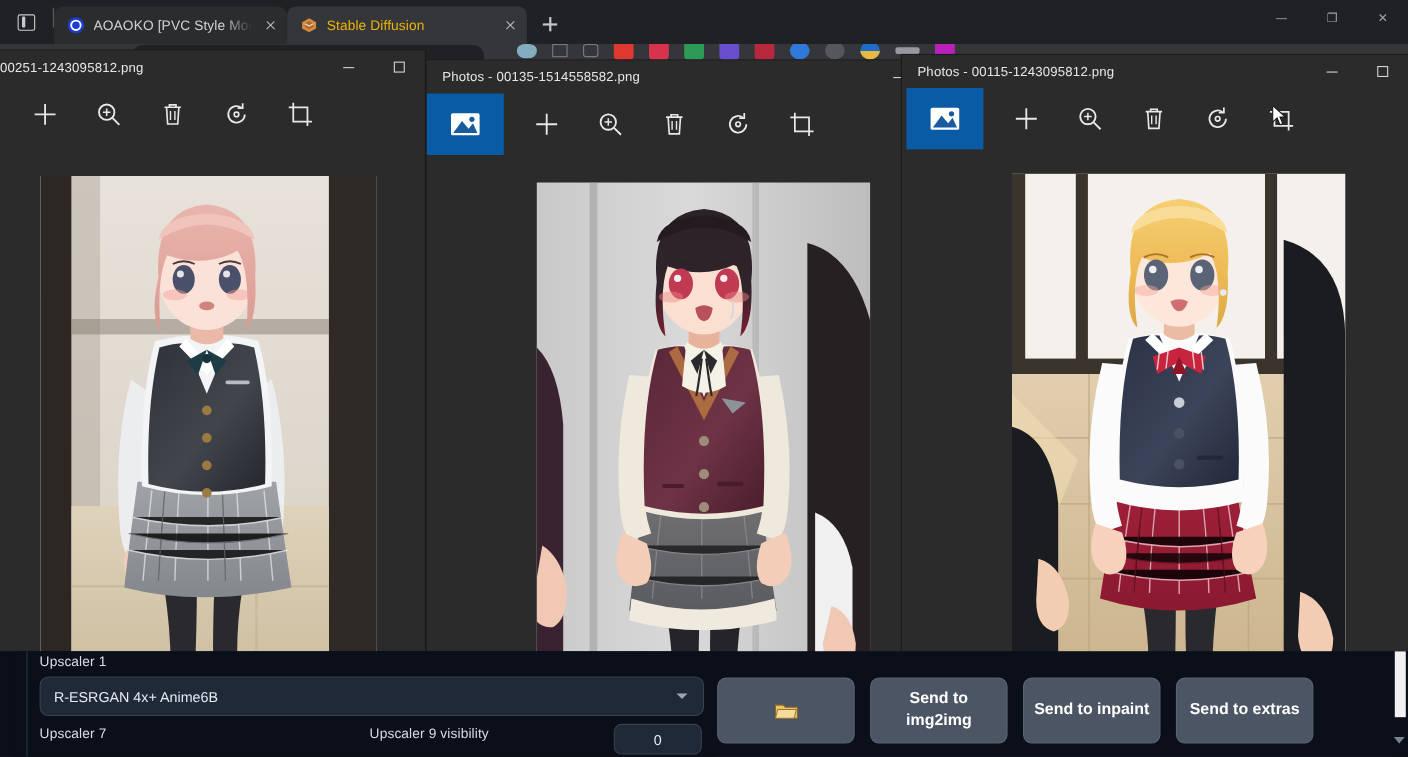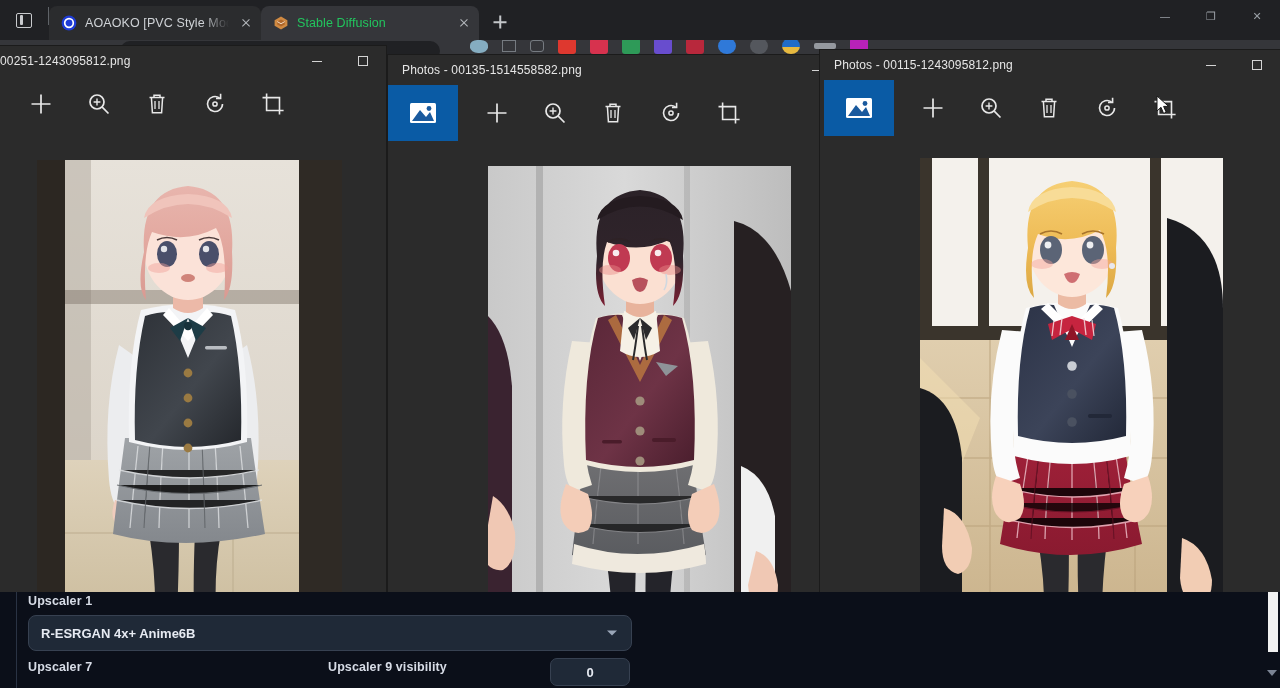--- a/index.html
+++ b/index.html
@@ -30,21 +30,21 @@
     content:""; position:absolute; left:3px; top:1.4px; bottom:1.4px; width:3px;
     background:#c8cacd; border-radius:1px;
   }
   .tab {
     height:34px; display:flex; align-items:center; gap:8px;
     padding:0 6px 0 12px; border-radius:8px 8px 0 0;
     font-size:12px; color:#cfd2d6; position:relative;
     max-width:250px; min-width:160px;
   }
   .tab.inactive { background:#2b2c2e; }
-  .tab.active   { background:#35363a; color:#22c55e; }
+  .tab.active   { background:#35363a; color:#eab308; }
   .tab-sep { width:1px; height:18px; background:#5f6368; align-self:center; margin-bottom:8px;}
   .tab-favicon { width:16px; height:16px; flex:0 0 16px; display:block; }
   .tab-title {
     flex:1; white-space:nowrap; overflow:hidden;
     font-size:12.5px; letter-spacing:.1px;
     -webkit-mask-image:linear-gradient(to right,#000 82%,transparent 100%);
             mask-image:linear-gradient(to right,#000 82%,transparent 100%);
   }
   .tab-close {
     width:18px; height:18px; flex:0 0 18px; position:relative; border-radius:50%;
@@ -100,21 +100,21 @@
 
   
   .cursor { position:absolute; width:14px; height:20px; pointer-events:none; z-index:99; }
 
   
   #sdpanel {
     position:absolute; left:0; bottom:0; width:1280px; height:96px;
     background:#0b0f19; color:#c9d1e0; overflow:hidden;
   }
   .sd-inner { position:absolute; inset:0; }
-  .sd-left { position:absolute; left:4px; top:0; width:640px; height:96px; background:#0b0f19;font-weight:bold; }
+  .sd-left { position:absolute; left:12px; top:0; width:640px; height:96px; background:#0b0f19; }
   .sd-leftpad { position:absolute; left:24px; top:0; right:12px; }
   .sd-label { font-size:12.5px; color:#d7dce6; letter-spacing:.1px; }
   .sd-select {
     margin-top:7px; height:36px; background:#1f2937; border:1px solid #374151;
     border-radius:8px; display:flex; align-items:center; padding:0 12px;
     font-size:13px; color:#e6eaf2; position:relative;
   }
   .sd-caret {
     position:absolute; right:14px; top:50%; transform:translateY(-50%);
     width:0;height:0;border-left:5px solid transparent;border-right:5px solid transparent;
@@ -688,20 +688,38 @@
           <span class="sd-label" style="width:300px;">Upscaler 7</span>
           <span class="sd-label">Upscaler 9 visibility</span>
         </div>
       </div>
       <div class="sd-num">
         <span>0</span>
       </div>
     </div>
 
     <div class="sd-right">
+      <div class="sd-btns">
+        <div class="sd-btn">
+          <svg class="folder-ico" viewBox="0 0 22 17">
+            <path d="M1 3 h7 l2 2 h11 v10 H1z" fill="#f0c36d" stroke="#8a6a20" stroke-width="1"></path>
+            <path d="M3 7 h17 l-2 8 H1z" fill="#f8dc9c" stroke="#8a6a20" stroke-width=".8"></path>
+          </svg>
+          <span></span>
+        </div>
+        <div class="sd-btn">
+          <span>Send to img2img</span>
+        </div>
+        <div class="sd-btn">
+          <span>Send to inpaint</span>
+        </div>
+        <div class="sd-btn">
+          <span>Send to extras</span>
+        </div>
+      </div>
       <div class="sd-scroll">
         <div class="thumb"></div>
         <div class="arrow"></div>
       </div>
     </div>
 
   </div>
 </div>
 
 </body></html>

